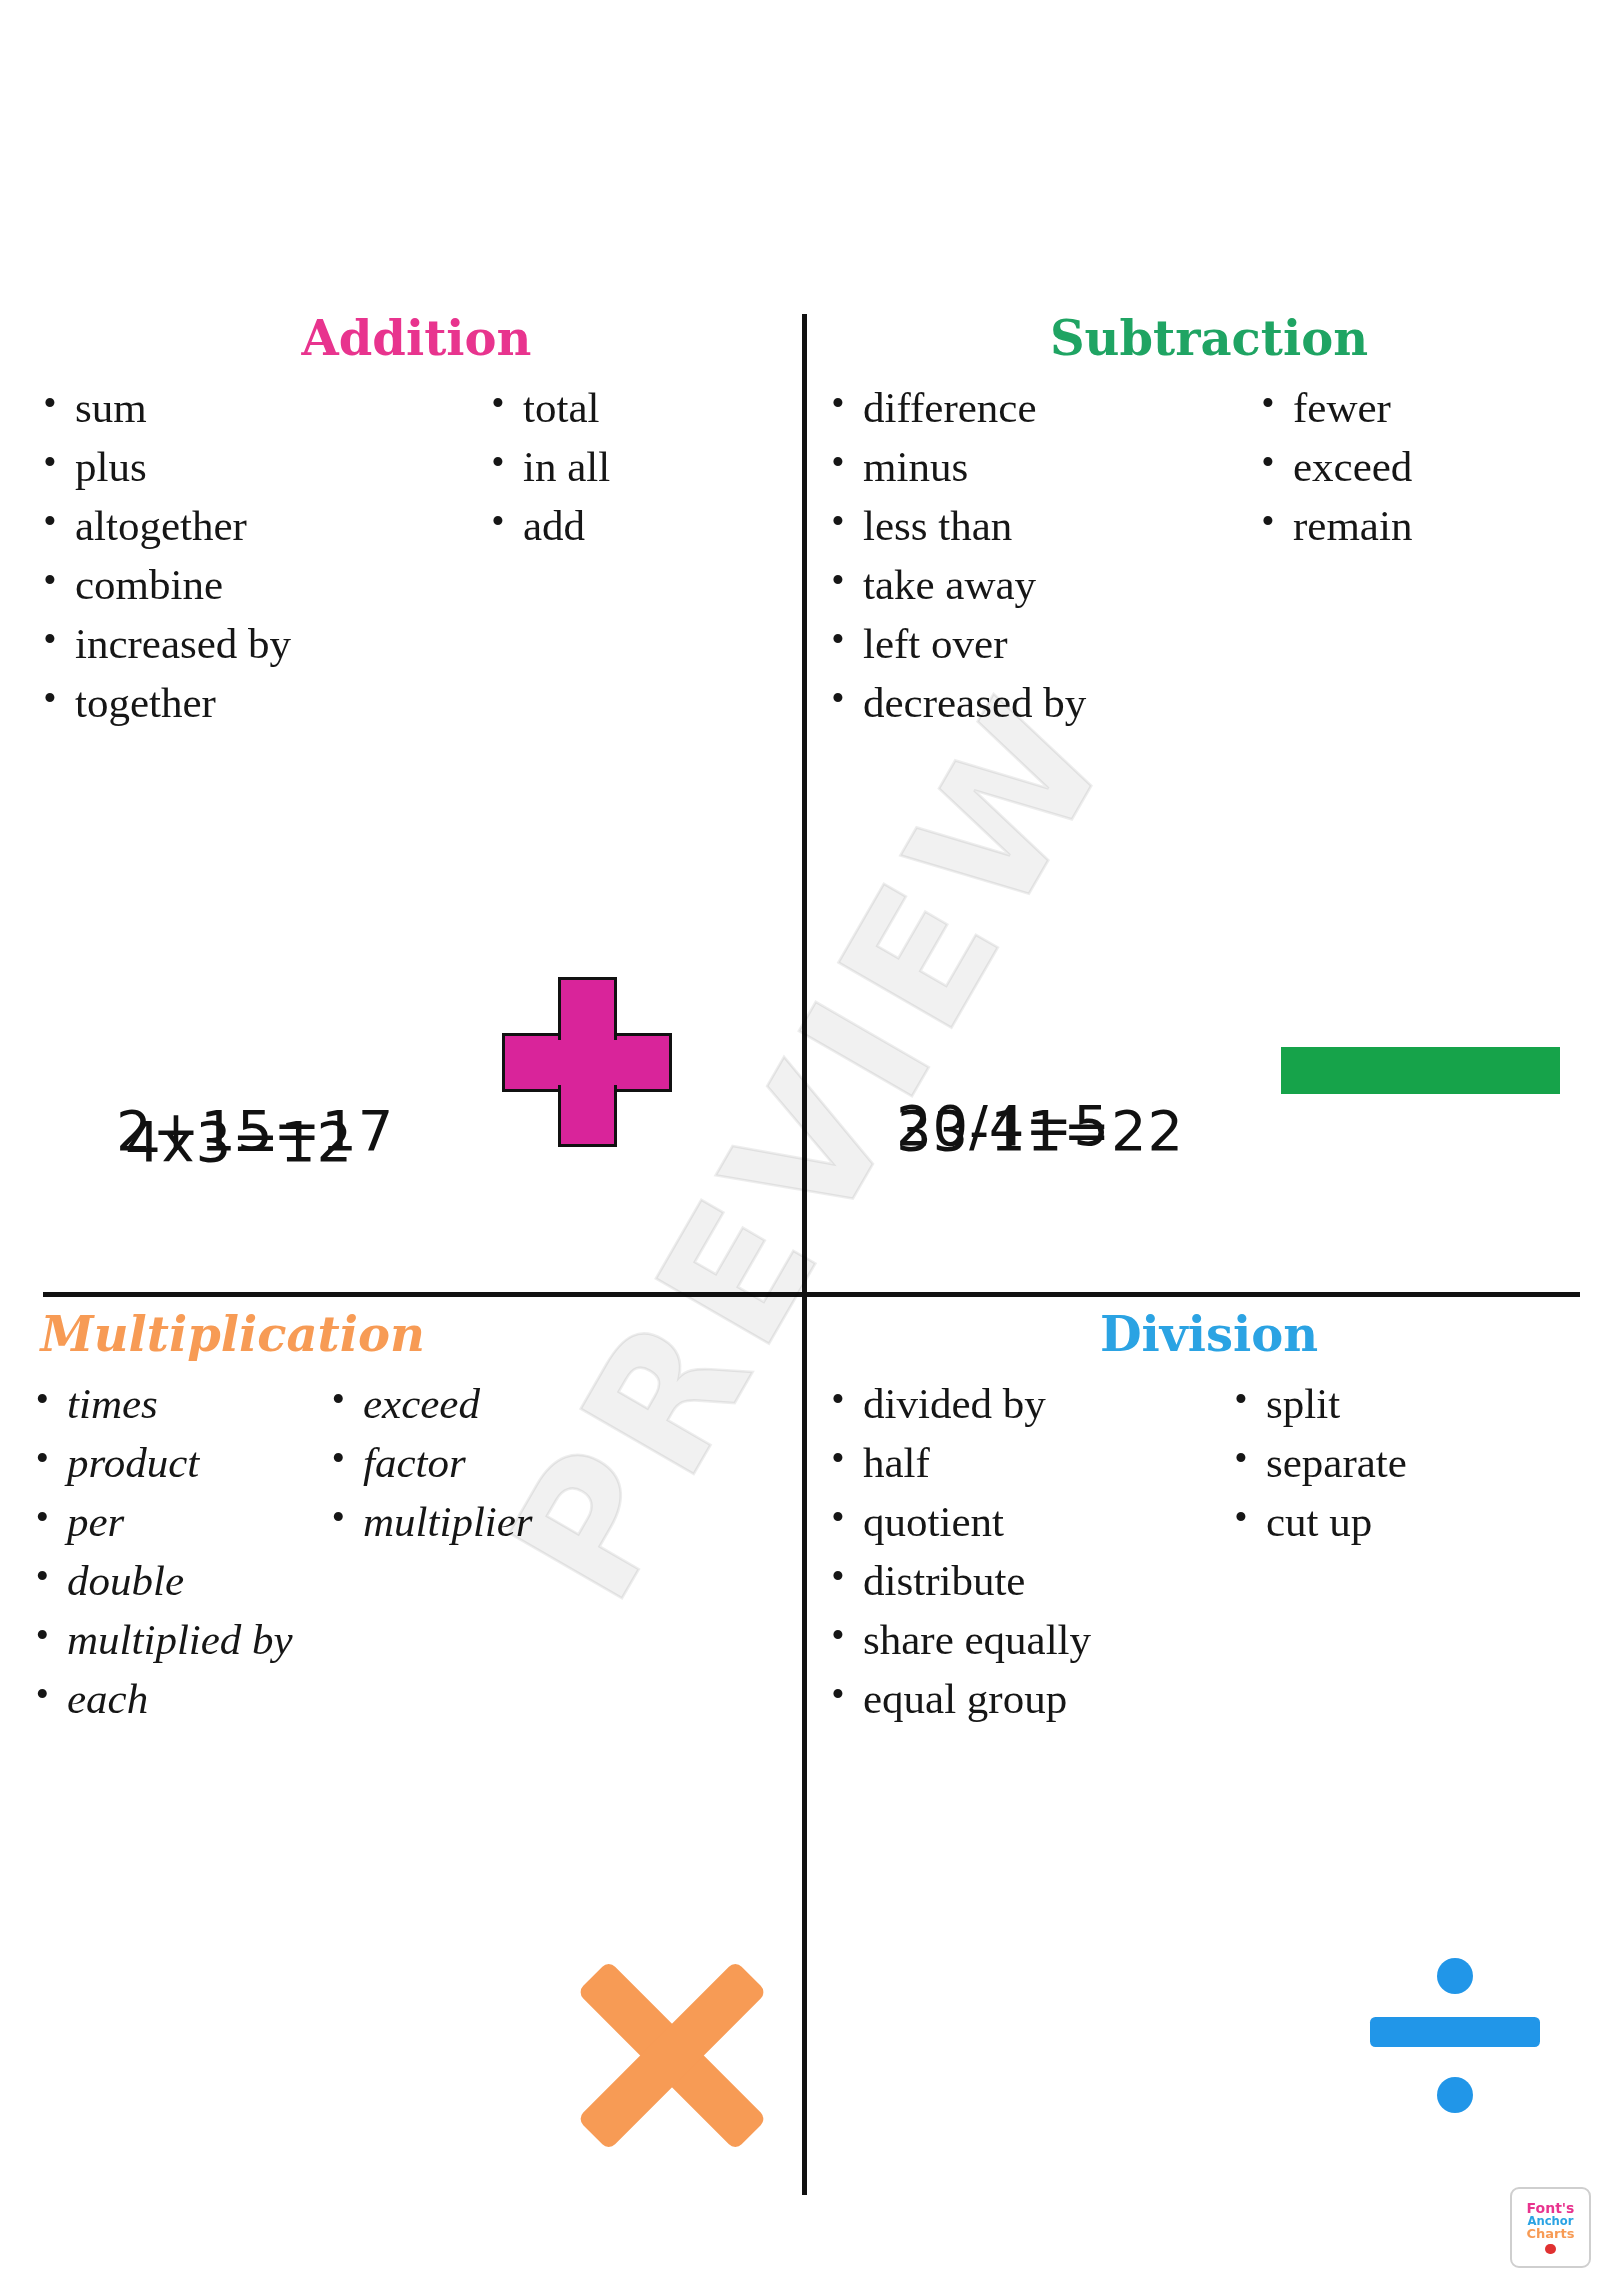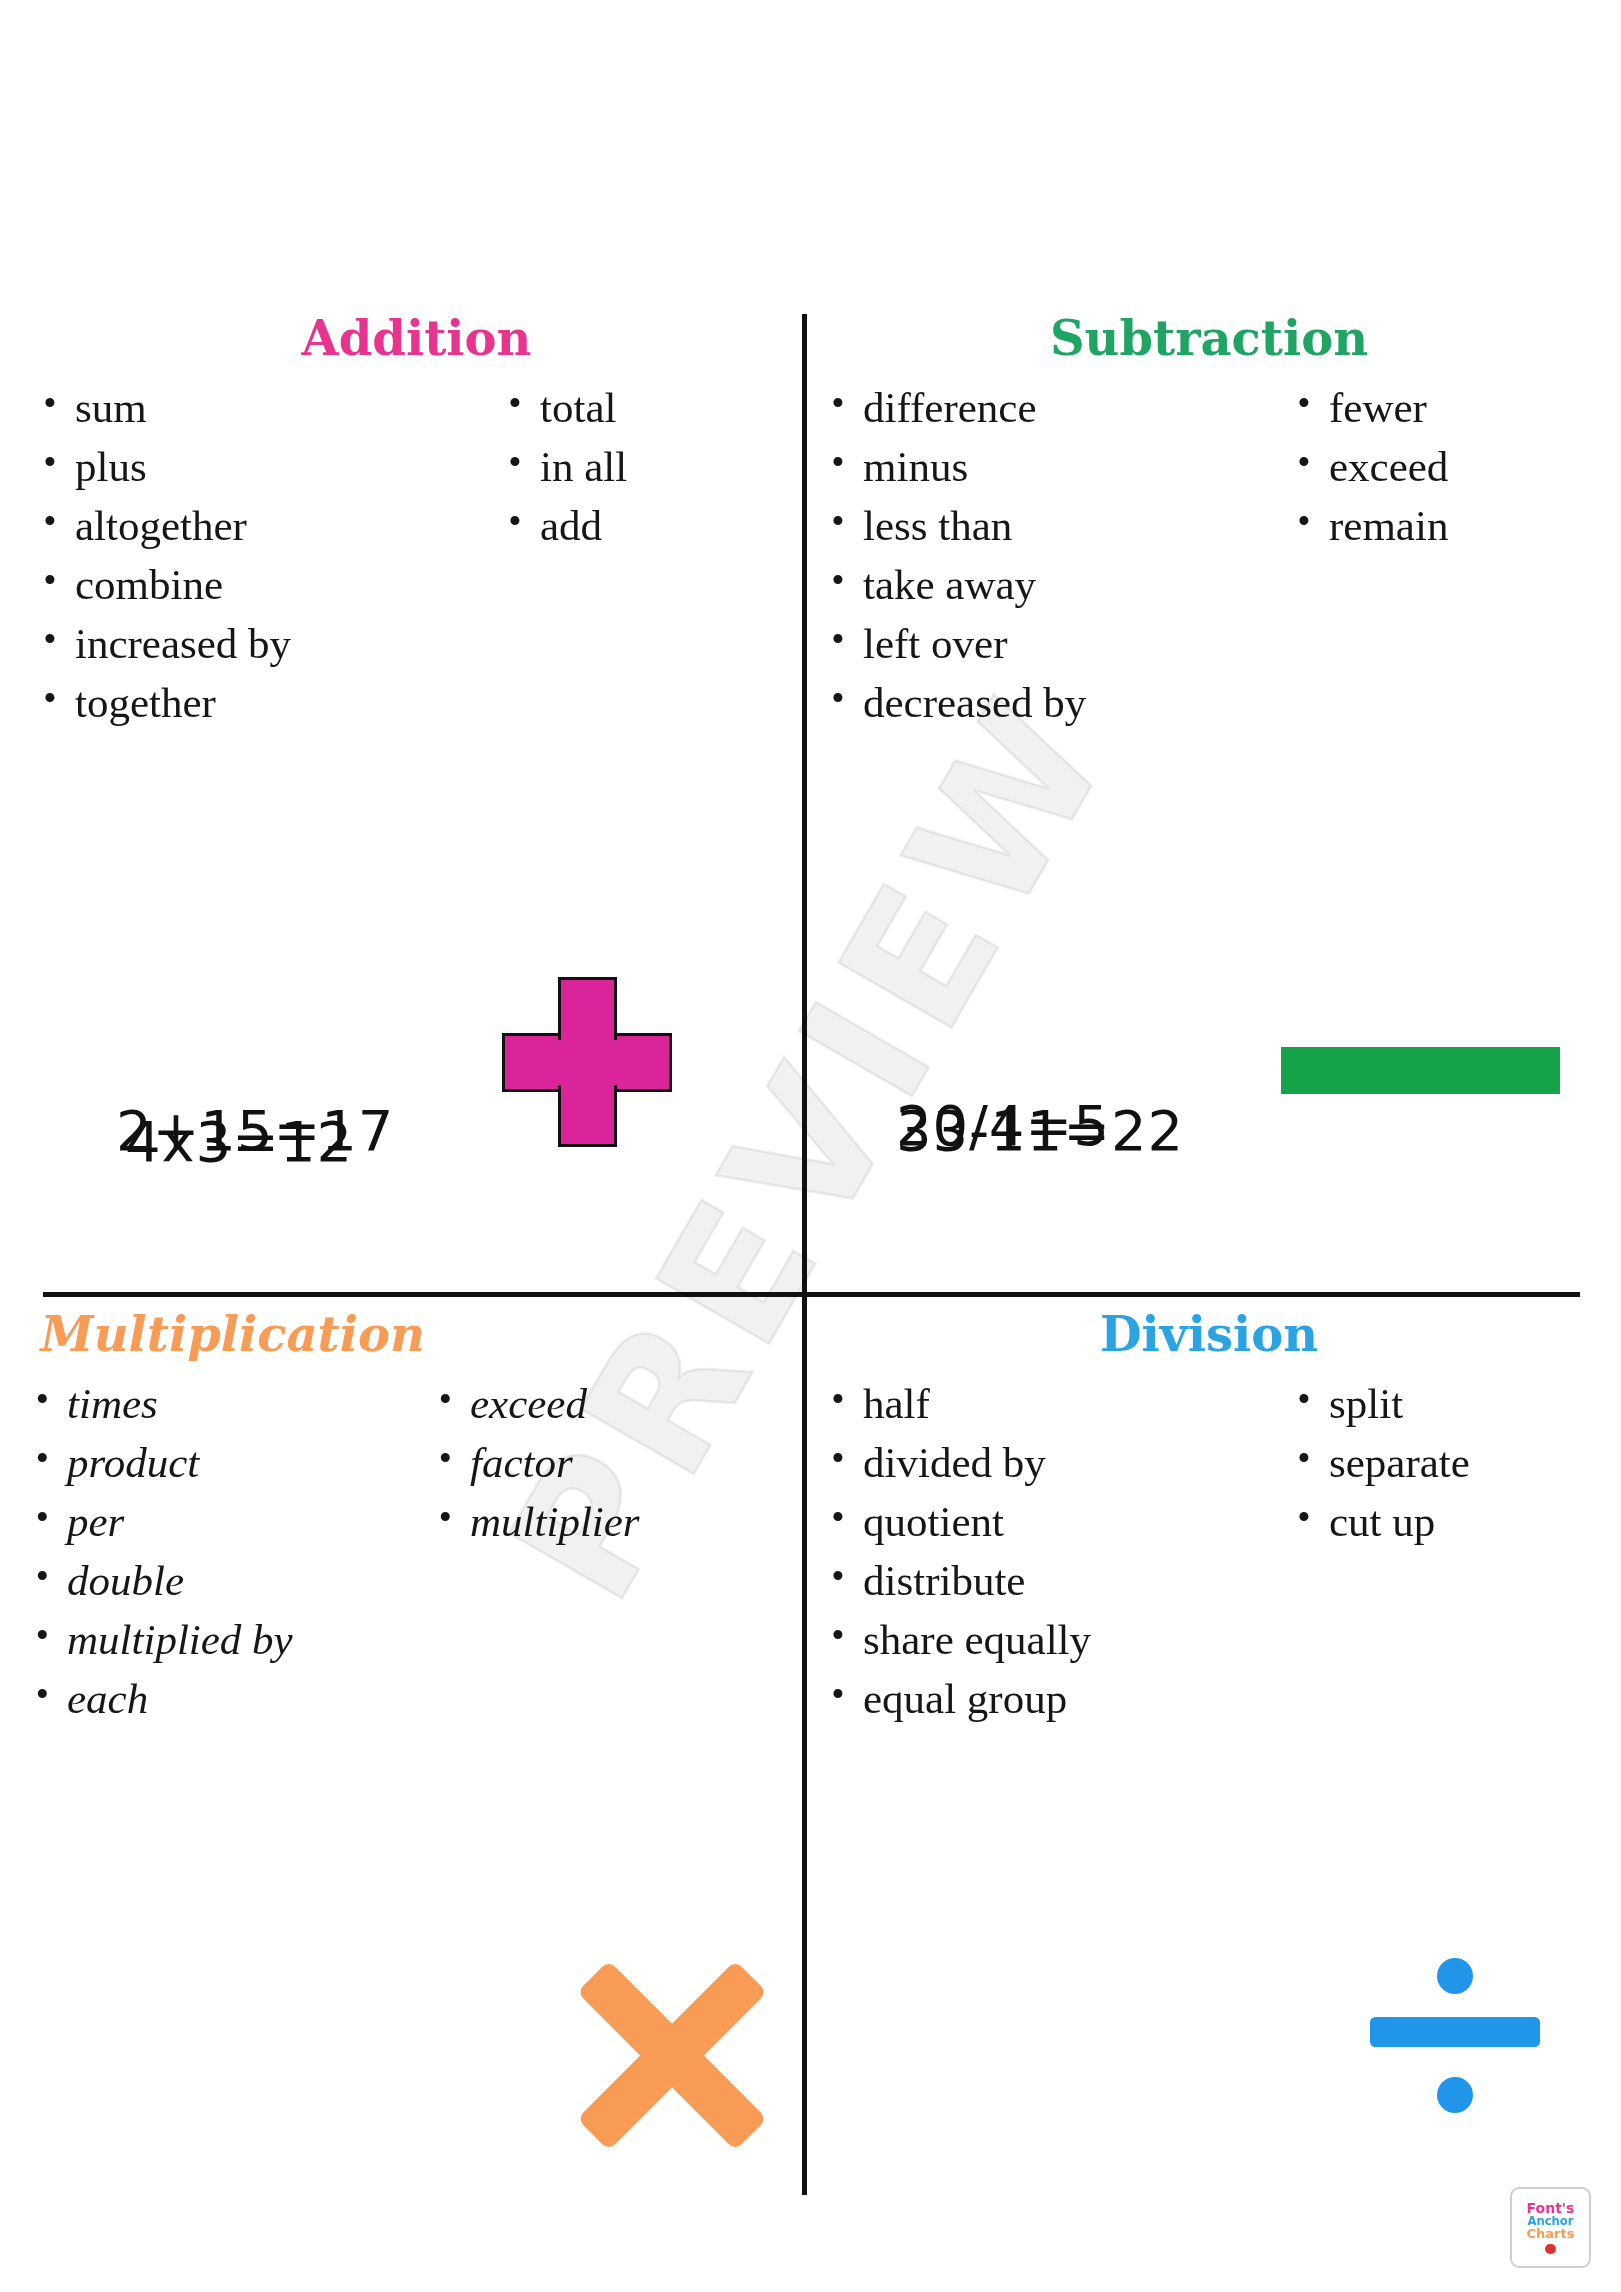--- a/index.html
+++ b/index.html
@@ -89,21 +89,20 @@
     line-height: 1.1;
   }
   .q-add .q-head { color: #E8348E; }
   .q-sub .q-head { color: #1FA463; }
   .q-mul .q-head { color: #F79B55; text-align: left; padding-left: 12.5px; }
   .q-div .q-head { color: #2BA3E3; text-align: center; }
 
   .cols {
     display: flex;
     gap: 0px;
-    justify-content: space-between;
   }
   ul.words {
     list-style: none;
     margin: 0;
     padding: 0;
   }
   ul.words li {
     position: relative;
     font-size: 43px;
     line-height: 1.37;
@@ -301,22 +300,22 @@
           <li>factor</li>
           <li>multiplier</li>
         </ul>
       </div>
     </div>
 
     <div class="quad q-div">
       <div class="q-head">Division</div>
       <div class="cols">
         <ul class="words col-a">
+          <li>divided by</li>
           <li>half</li>
-          <li>divided by</li>
           <li>quotient</li>
           <li>distribute</li>
           <li>share equally</li>
           <li>equal group</li>
         </ul>
         <ul class="words col-b">
           <li>split</li>
           <li>separate</li>
           <li>cut up</li>
         </ul>

